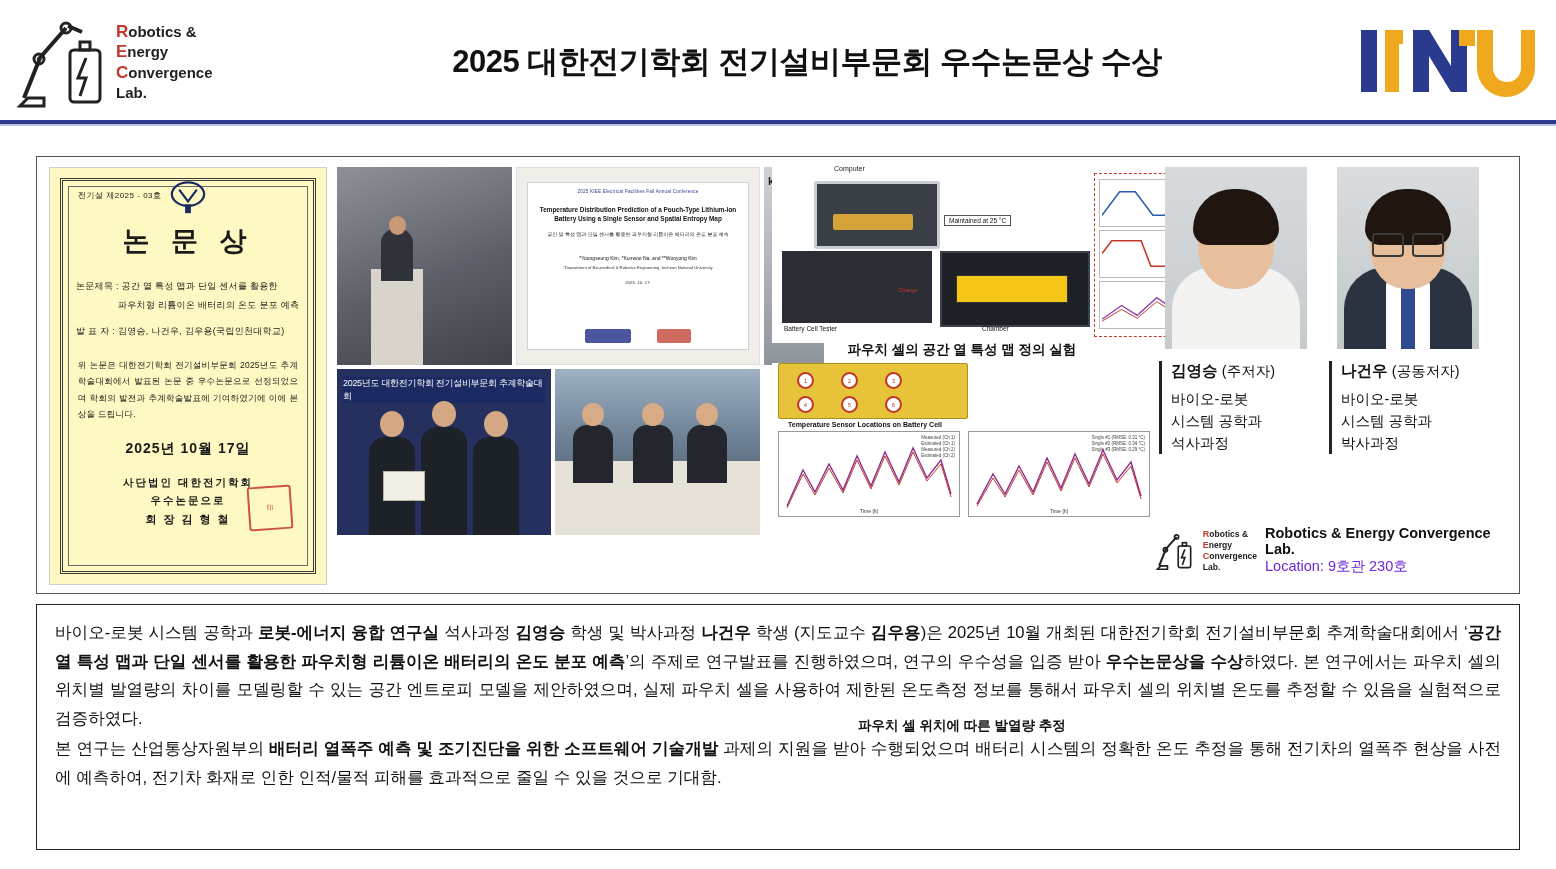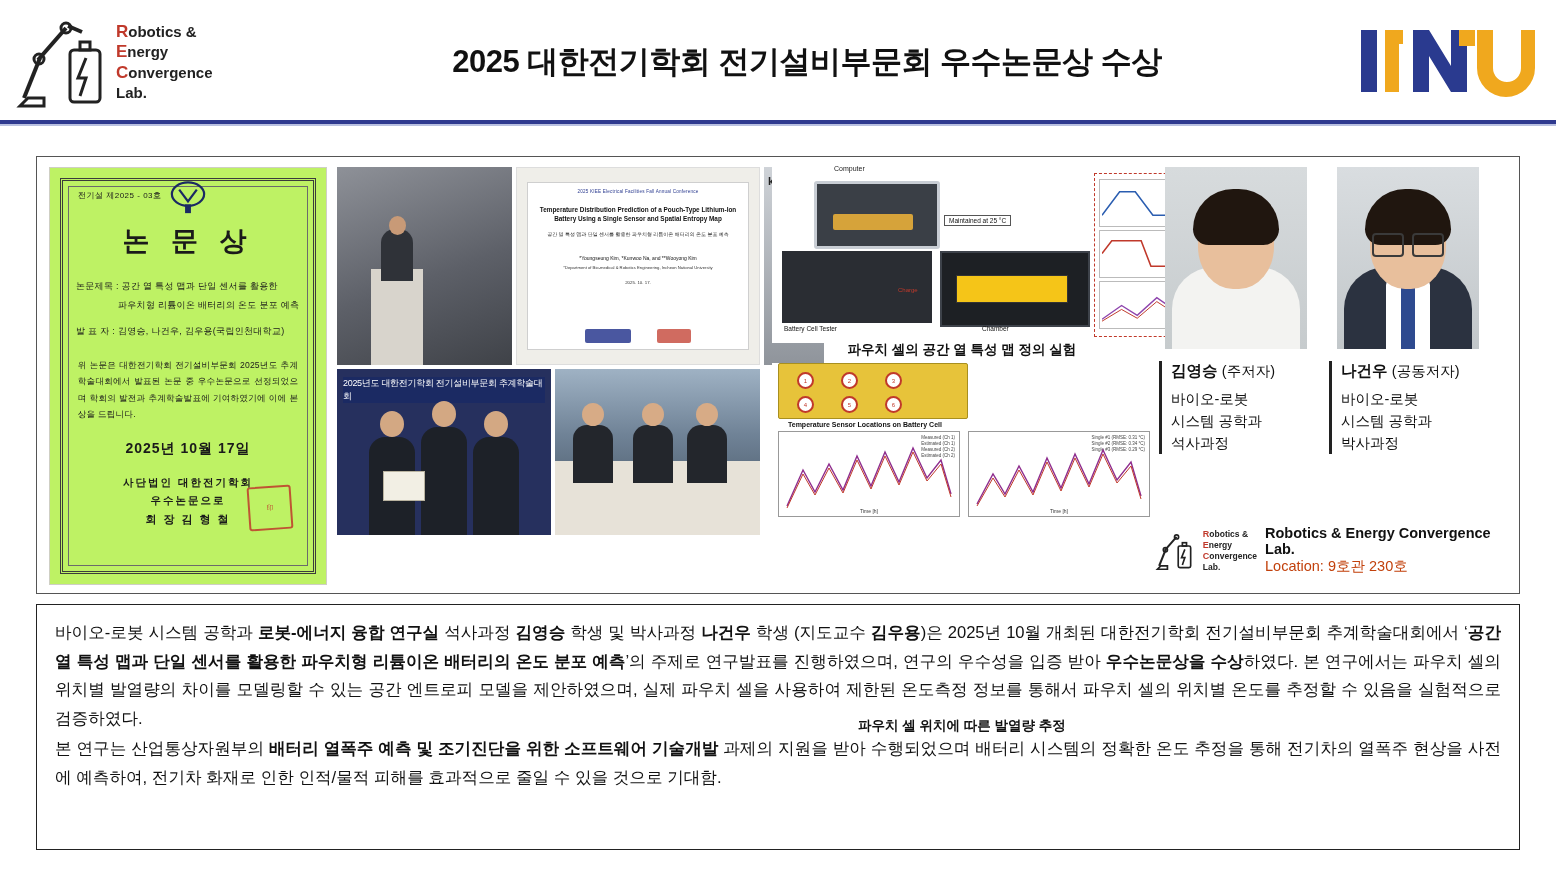--- a/index.html
+++ b/index.html
@@ -56,21 +56,21 @@
     position:absolute;left:36px;top:156px;width:1484px;height:438px;
     border:1px solid #555;
     box-sizing:border-box;
     background:#fff;
   }
   .panel-inner{position:relative;width:100%;height:100%;}
 
   
   .cert{
     position:absolute;left:12px;top:10px;width:278px;height:418px;
-    background:#bef264;
+    background:#fef9c3;
     border:1px solid #cfcfc4;
     box-sizing:border-box;
     overflow:hidden;
   }
   .cert-frame{
     position:absolute;inset:10px;
     border:3px double #3b3b3b;
   }
   .cert-frame:before{
     content:"";position:absolute;inset:5px;border:1px solid #6b6b6b;
@@ -197,21 +197,21 @@
   .person-rule{border-left:3px solid #222;padding-left:9px;}
   .person-name{font-size:15.5px;font-weight:bold;margin-bottom:7px;}
   .person-name .role{font-weight:normal;font-size:14.5px;}
   .person-line{font-size:14.5px;line-height:1.5;}
 
   .lab-footer{position:absolute;left:1118px;top:368px;width:356px;display:flex;align-items:center;gap:8px;}
   .lab-footer .mini-words{font-size:8.5px;line-height:1.2;}
   .lab-footer .mini-words .ltr{color:#c0392b;font-weight:bold;font-size:9px;}
   .lab-footer .mini-words .rest{color:#222;font-weight:bold;font-size:8.5px;}
   .lab-footer-txt .l1{font-size:14.5px;font-weight:bold;color:#111;}
-  .lab-footer-txt .l2{font-size:14.5px;color:#c2410c;}
+  .lab-footer-txt .l2{font-size:14.5px;color:#6d28d9;}
 
   
   .desc{
     position:absolute;left:36px;top:604px;width:1484px;height:246px;
     border:1px solid #222;box-sizing:border-box;
     padding:14px 18px 10px 18px;
     font-size:16.6px;line-height:1.72;text-align:justify;
     color:#111;
   }
   .desc p{margin:0 0 2px 0;}

